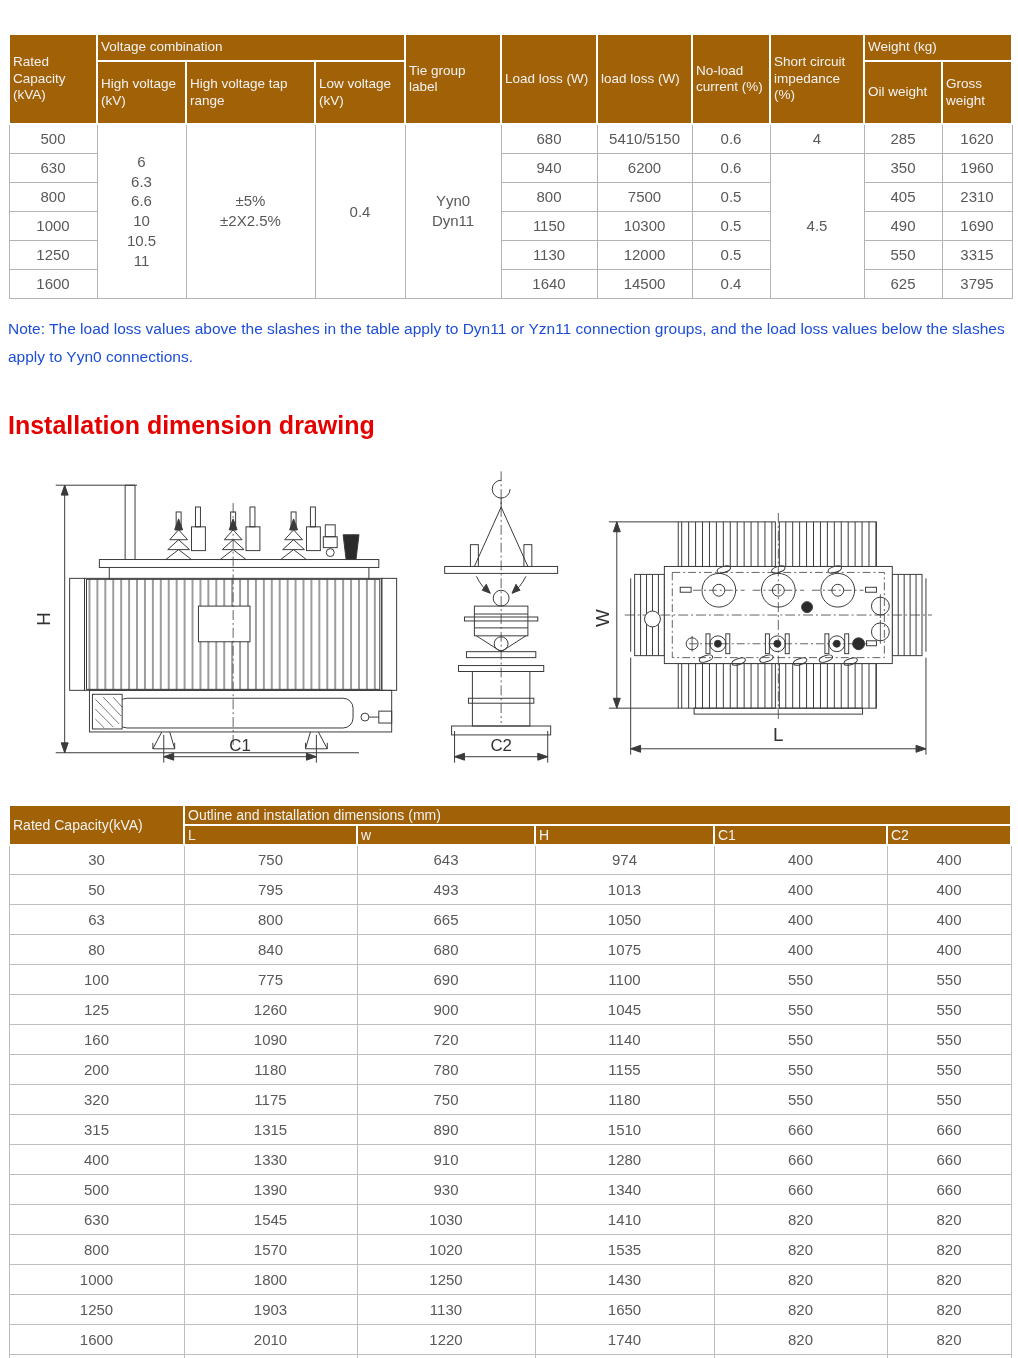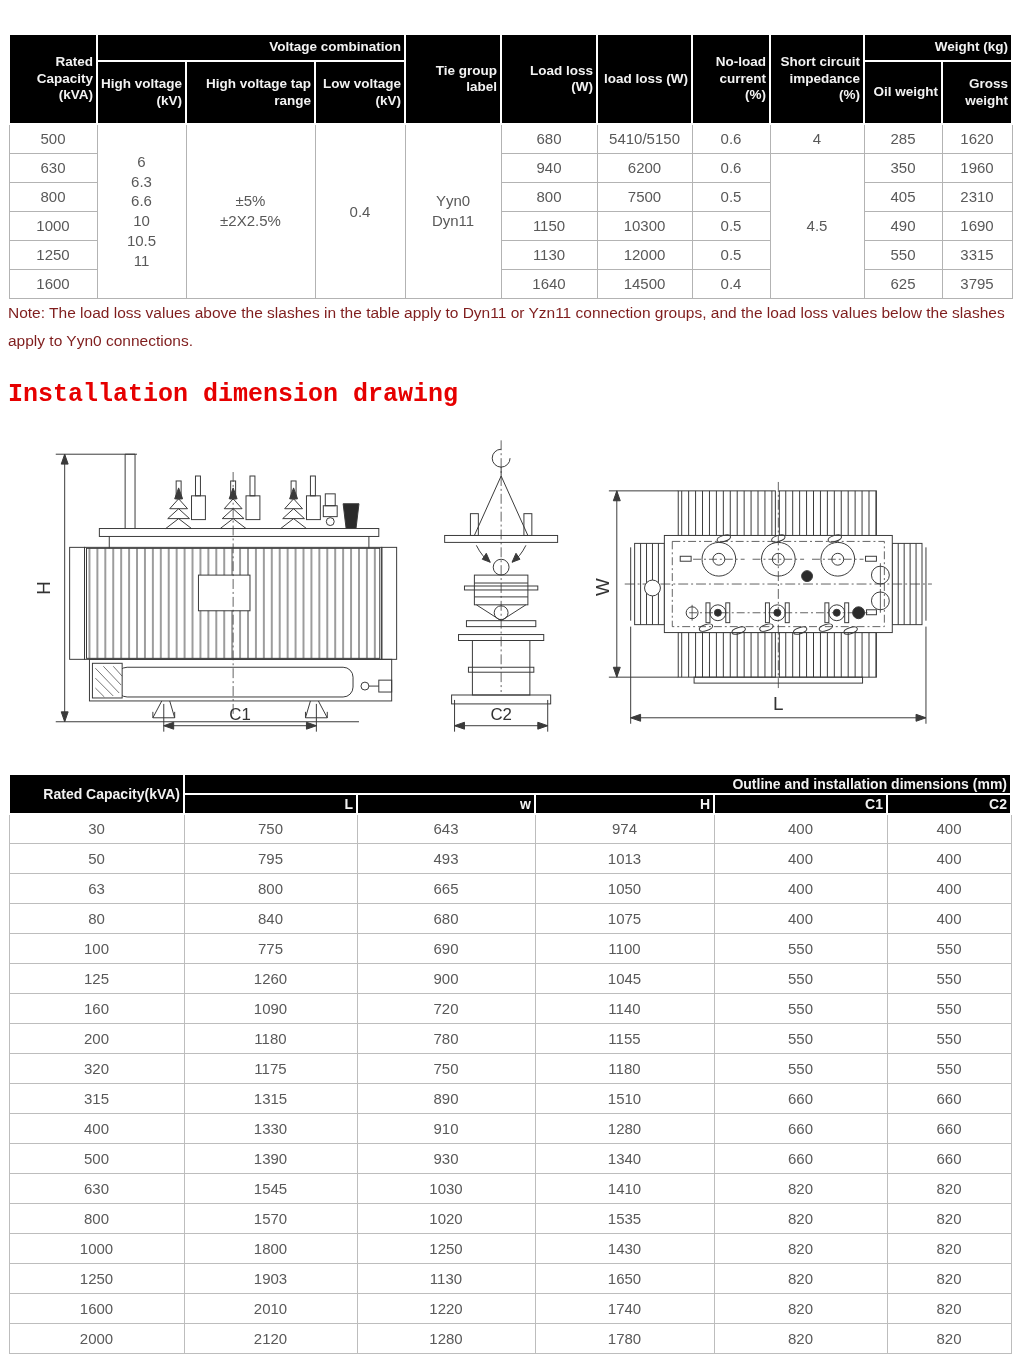--- a/index.html
+++ b/index.html
@@ -9,57 +9,57 @@
     font-family: "Liberation Sans", sans-serif;
     color: #595959;
   }
   .page { padding: 33px 7px 10px 8px; }
 
   table { border-collapse: collapse; table-layout: fixed; }
 
   
   .spec { width: 1003px; }
   .spec th, .dim th {
-    background: #000000;
+    background: #a16207;
     color: #f2f2f2;
-    font-weight: bold;
+    font-weight: normal;
     border: 2px solid #ffffff;
-    text-align: right;
+    text-align: left;
     vertical-align: middle;
     padding: 2px 3px;
   }
   .spec th { font-size: 13.5px; line-height: 1.22; }
   .spec thead tr:first-child th { height: 27px; }
   .spec thead tr:last-child th { height: 63px; }
   .spec td {
     border: 1px solid #b3b3b3;
     color: #595959;
     font-size: 15px;
     text-align: center;
     vertical-align: middle;
     height: 29px;
     padding: 0 2px;
     background: #fff;
   }
   .preline { white-space: pre-line; line-height: 1.32; }
 
   
   .note {
+    margin-top: 16px;
     width: 1004px;
-    color: #7f1d1d;
+    color: #1d4ed8;
     font-size: 15.5px;
     line-height: 28px;
   }
   .section-heading {
-    margin-top: 25px;
+    margin-top: 40px;
     color: #e60000;
     font-size: 25px;
     font-weight: bold;
     letter-spacing: 0px;
-    font-family: Liberation Mono, monospace;
   }
 
   
   .drawings { display: flex; align-items: flex-start; margin: 26px 0 0 22px; height: 302px; }
   .drawings svg { display: block; }
   svg text { font-family: "Liberation Sans", sans-serif; fill: #333333; }
 
   
   .dim { width: 1002px; margin-top: 36px; }
   .dim th { font-size: 14px; height: 20px; padding: 1px 3px; }

